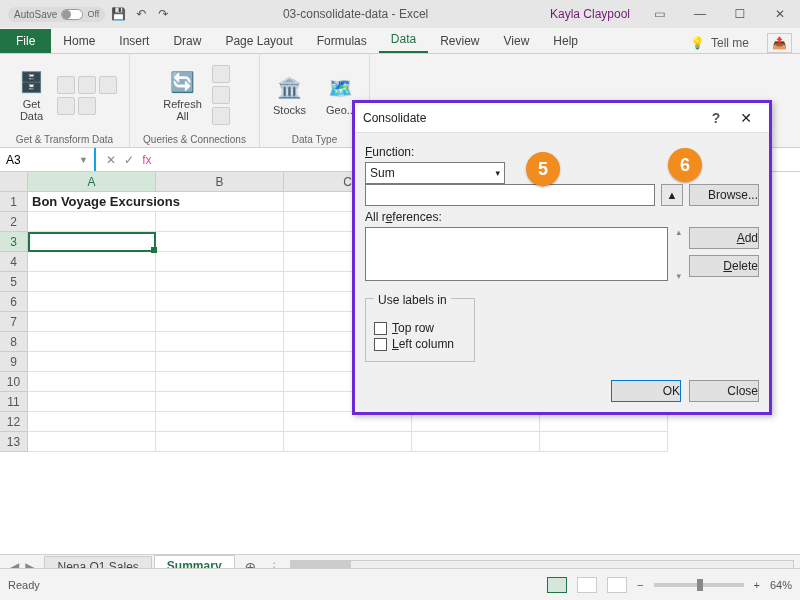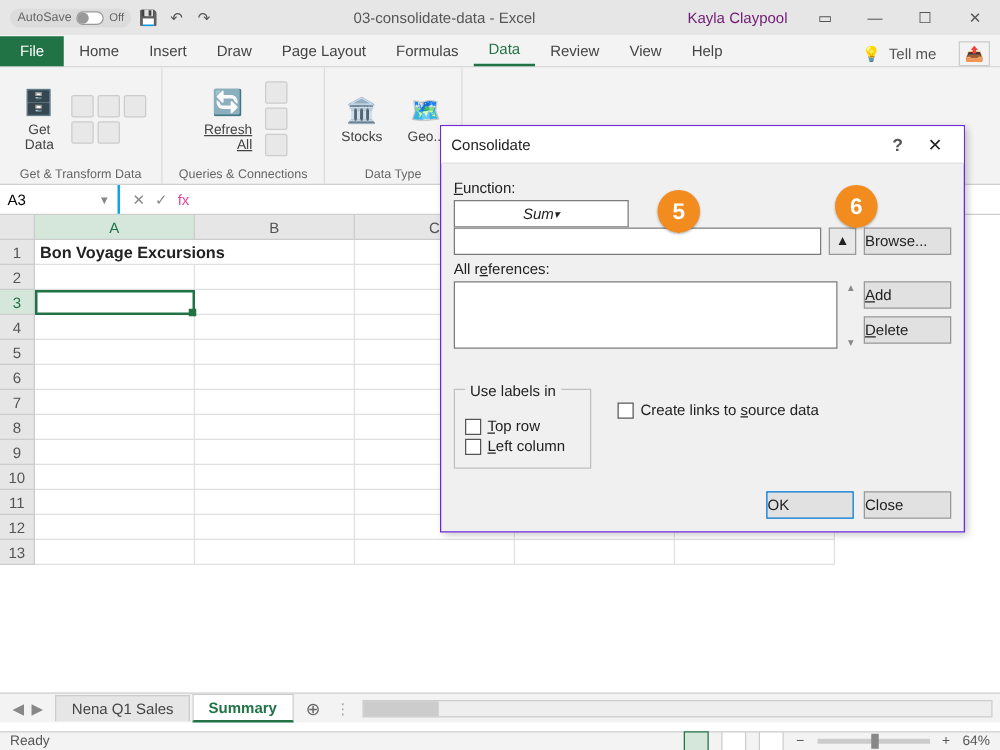--- a/index.html
+++ b/index.html
@@ -54,42 +54,42 @@
 
 .sheet-strip { position: absolute; bottom: 22px; left: 0; right: 0; height: 24px; background: #f3f3f3; border-top: 1px solid #d0d0d0; display: flex; align-items: center; font-size: 12px; }
 .sheet-nav { display: flex; gap: 6px; padding: 0 10px; color: #888; }
 .sheet-tab { padding: 3px 12px; background: #e6e6e6; border: 1px solid #ccc; border-bottom: none; margin-right: 2px; color: #444; }
 .sheet-tab.active { background: #fff; border-bottom: 2px solid #217346; color: #217346; font-weight: 600; }
 .sheet-add { padding: 0 8px; color: #666; font-size: 14px; }
 .hscroll { flex: 1; margin: 0 6px; height: 14px; background: #eee; border: 1px solid #ccc; position: relative; }
 .hscroll-thumb { position: absolute; left: 0; width: 60px; top: 0; bottom: 0; background: #ccc; }
 
 
-.status-bar { position: absolute; bottom: 0; left: 0; right: 0; height: 15px; background: #f3f3f3; border-top: 1px solid #d0d0d0; display: flex; align-items: center; font-size: 11px; color: #555; padding: 0 8px; gap: 10px; }
+.status-bar { position: absolute; bottom: 0; left: 0; right: 0; height: 32px; background: #f3f3f3; border-top: 1px solid #d0d0d0; display: flex; align-items: center; font-size: 11px; color: #555; padding: 0 8px; gap: 10px; }
 .status-bar .spacer { flex: 1; }
 .view-btn { width: 20px; height: 16px; border: 1px solid #ccc; background: #fff; display: inline-block; }
 .view-btn.active { background: #d5e7da; border-color: #217346; }
 .zoom-slider { width: 90px; height: 4px; background: #ccc; position: relative; }
 .zoom-slider .mid { position: absolute; left: 50%; top: -3px; width: 1px; height: 10px; background: #999; }
 .zoom-slider .thumb { position: absolute; left: 48%; top: -4px; width: 6px; height: 12px; background: #888; }
 
 
-.dialog { position: absolute; left: 352px; top: 100px; width: 420px; background: #f0f0f0; border: 1px solid #6d28d9; box-shadow: 2px 2px 6px rgba(0,0,0,.25); font-size: 12px; color: #222; }
+.dialog { position: absolute; left: 352px; top: 100px; width: 420px; background: #f0f0f0; border: 3px solid #6d28d9; box-shadow: 2px 2px 6px rgba(0,0,0,.25); font-size: 12px; color: #222; }
 .dlg-title { height: 30px; display: flex; align-items: center; padding: 0 8px; background: #fff; border-bottom: 1px solid #ddd; }
 .dlg-title .t { flex: 1; }
 .dlg-title .help { font-size: 14px; color: #555; width: 30px; text-align: center; font-weight: bold; }
 .dlg-title .close { font-size: 14px; width: 30px; text-align: center; }
 .dlg-body { padding: 8px 10px; }
 .dlg-label { margin: 4px 0 3px; }
 .underline { text-decoration: underline; }
-.dlg-select { width: 140px; height: 22px; border: 1px solid #7a7a7a; background: #fff; padding: 0 4px; display: flex; align-items: center; justify-content: center; font-style: italic; }
+.dlg-select { width: 140px; height: 22px; border: 1px solid #7a7a7a; background: #fff; padding: 0 4px; display: flex; align-items: center; justify-content: space-between; }
 .dlg-ref-row { display: flex; gap: 6px; align-items: center; }
 .dlg-input { flex: 1; height: 22px; border: 1px solid #7a7a7a; background: #fff; }
 .ref-btn { width: 22px; height: 22px; border: 1px solid #999; background: #e8e8e8; display: flex; align-items: center; justify-content: center; font-size: 11px; }
-.dlg-btn { width: 70px; height: 22px; border: 1px solid #999; background: #e1e1e1; font-size: 12px; text-align: left; line-height: 20px; }
+.dlg-btn { width: 70px; height: 22px; border: 1px solid #999; background: #e1e1e1; font-size: 12px; text-align: right; line-height: 20px; }
 .dlg-list { width: 310px; height: 54px; border: 1px solid #7a7a7a; background: #fff; }
 .allref-row { display: flex; gap: 8px; align-items: flex-start; }
 .allref-btns { display: flex; flex-direction: column; gap: 6px; }
 .fieldset { border: 1px solid #c0c0c0; padding: 6px 8px 8px; margin-top: 8px; width: 110px; display: inline-block; vertical-align: top; }
 .fieldset-title { font-size: 12px; position: relative; top: -12px; background: #f0f0f0; padding: 0 4px; display: inline-block; }
 .chk { display: flex; align-items: center; gap: 5px; margin: 2px 0; font-size: 12px; }
 .chk .box { width: 13px; height: 13px; border: 1px solid #555; background: #fff; }
 .create-links { display: inline-flex; align-items: center; gap: 5px; margin-left: 18px; margin-top: 18px; }
 .dlg-footer { display: flex; justify-content: flex-end; gap: 8px; padding: 10px; }
 .dlg-footer .dlg-btn.primary { border: 1px solid #0078d4; }
@@ -155,21 +155,21 @@
         <span class="si"></span>
         <span class="si"></span>
       </div>
     </div>
     <div class="group-label">Get &amp; Transform Data</div>
   </div>
   <div class="ribbon-group" style="width:130px;">
     <div class="group-content">
       <div class="big-btn">
         <span class="ico">🔄</span>
-        <span style="white-space:pre;text-align:right;text-decoration:underline;">Refresh
+        <span style="white-space:pre;text-align:center;">Refresh
 All</span>
       </div>
       <div class="small-icons" style="grid-template-columns:18px;">
         <span class="si"></span>
         <span class="si"></span>
         <span class="si"></span>
       </div>
     </div>
     <div class="group-label">Queries &amp; Connections</div>
   </div>
@@ -350,36 +350,32 @@
         <span style="font-size:9px;color:#888;">▴</span>
         <span style="flex:1"></span>
         <span style="font-size:9px;color:#888;margin-top:30px;">▾</span>
       </div>
       <div class="allref-btns">
         <div class="dlg-btn"><span class="underline">A</span>dd</div>
         <div class="dlg-btn"><span class="underline">D</span>elete</div>
       </div>
     </div>
 
-    <div style="margin-top:24px;">
+    <div style="margin-top:9px;">
       <div class="fieldset">
         <span class="fieldset-title">Use labels in</span>
         <div class="chk">
             <span class="box"></span>
             <span><span class="underline">T</span>op row</span>
           </div>
         <div class="chk">
             <span class="box"></span>
             <span><span class="underline">L</span>eft column</span>
           </div>
       </div>
-      <span class="create-links chk">
-          <span class="box"></span>
-          <span>Create links to <span class="underline">s</span>ource data</span>
-        </span>
     </div>
   </div>
   <div class="dlg-footer">
     <div class="dlg-btn primary">OK</div>
     <div class="dlg-btn">Close</div>
   </div>
 </div>
 
 <div class="callout" style="left:526px;top:152px;">5</div>
 <div class="callout" style="left:668px;top:148px;">6</div>

